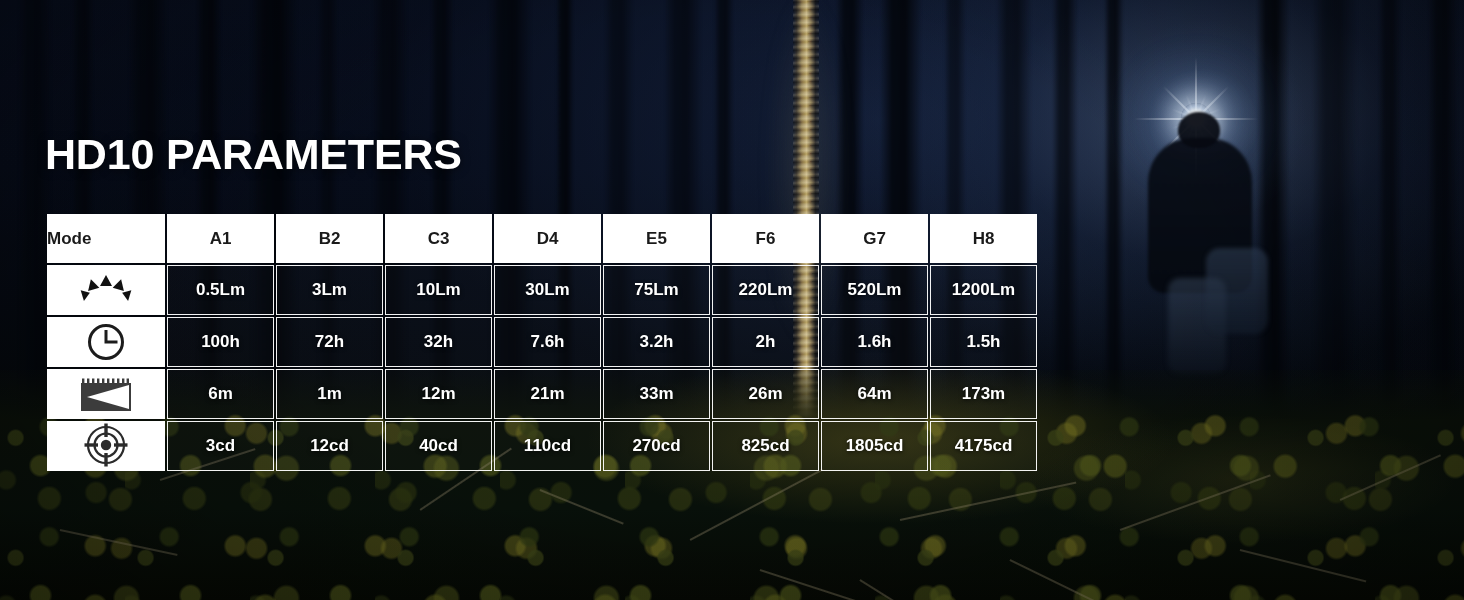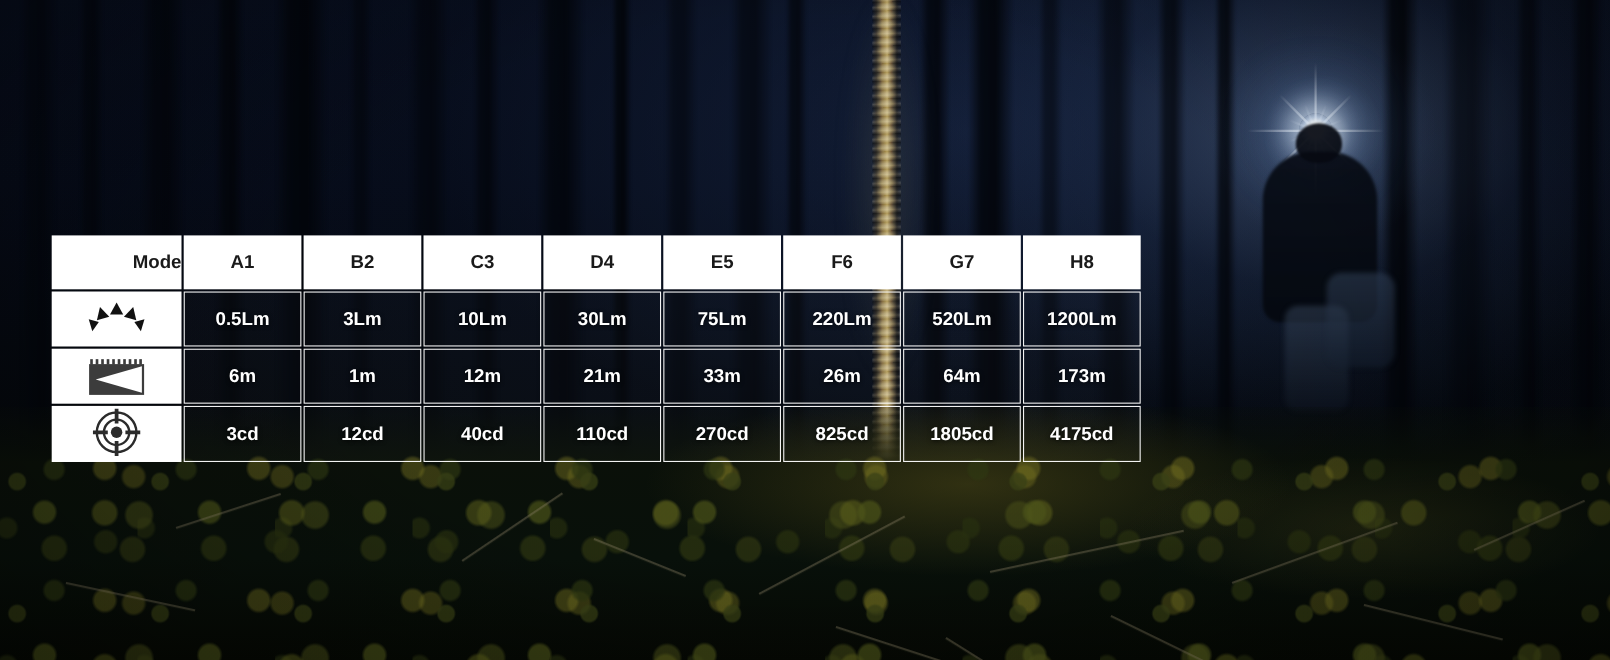--- a/index.html
+++ b/index.html
@@ -147,21 +147,21 @@
   .param-table {
     position:absolute; left:45px; top:212px;
     border-collapse:separate; border-spacing:2px 2px;
     table-layout:fixed;
   }
   .param-table td { padding:0; }
 
   .mode-cell {
     width:118px; height:49px;
     background:#ffffff;
-    text-align:right; vertical-align:middle;
+    text-align:left; vertical-align:middle;
     color:#1a1a1a; font-size:17px; font-weight:600;
   }
   .icon-cell {
     width:118px; height:50px;
     background:#ffffff;
     text-align:center; vertical-align:middle;
   }
   .head-cell {
     width:107px; height:49px;
     background:#ffffff;
@@ -254,20 +254,21 @@
       <div class="branch" style="left: 160px; bottom: 120px; width: 100px; transform: rotate(-18deg);"></div>
       <div class="branch" style="left: 60px; bottom: 70px; width: 120px; transform: rotate(12deg);"></div>
       <div class="branch" style="left: 1340px; bottom: 100px; width: 110px; transform: rotate(-24deg);"></div>
       <div class="branch" style="left: 860px; bottom: 20px; width: 130px; transform: rotate(32deg);"></div>
     </div>
   <div class="vignette"></div>
 </div>
 
 <div class="content">
 
+  <div class="page-title">HD10 PARAMETERS</div>
 
   <table class="param-table">
     <tbody>
       <tr>
         <td class="mode-cell">Mode</td>
         <td class="head-cell">A1</td>
         <td class="head-cell">B2</td>
         <td class="head-cell">C3</td>
         <td class="head-cell">D4</td>
         <td class="head-cell">E5</td>
@@ -293,20 +294,38 @@
         <td class="data-cell">0.5Lm</td>
         <td class="data-cell">3Lm</td>
         <td class="data-cell">10Lm</td>
         <td class="data-cell">30Lm</td>
         <td class="data-cell">75Lm</td>
         <td class="data-cell">220Lm</td>
         <td class="data-cell">520Lm</td>
         <td class="data-cell">1200Lm</td>
       </tr>
 
+      <tr>
+        <td class="icon-cell">
+          <span class="icon-wrap">
+            <svg width="42" height="42" viewBox="0 0 42 42" aria-hidden="true">
+              <circle cx="21" cy="21" r="16.5" fill="none" stroke="#1c1c1c" stroke-width="3"></circle>
+              <path d="M21 10.5 L21 21 L31 21" fill="none" stroke="#1c1c1c" stroke-width="3" stroke-linecap="square" stroke-linejoin="miter"></path>
+            </svg>
+          </span>
+        </td>
+        <td class="data-cell">100h</td>
+        <td class="data-cell">72h</td>
+        <td class="data-cell">32h</td>
+        <td class="data-cell">7.6h</td>
+        <td class="data-cell">3.2h</td>
+        <td class="data-cell">2h</td>
+        <td class="data-cell">1.6h</td>
+        <td class="data-cell">1.5h</td>
+      </tr>
 
       <tr>
         <td class="icon-cell">
           <span class="icon-wrap">
             <svg width="58" height="36" viewBox="0 0 58 36" aria-hidden="true">
               <defs>
                 <mask id="beamMask">
                   <rect x="0" y="0" width="58" height="36" fill="#fff"></rect>
                   <polygon points="52,9 52,33 10,21" fill="#000"></polygon>
                 </mask>

